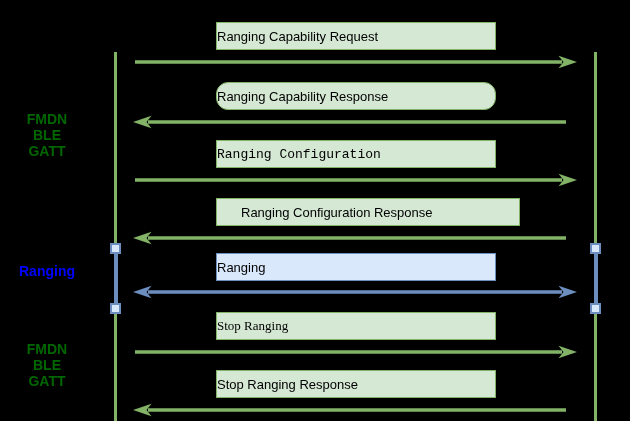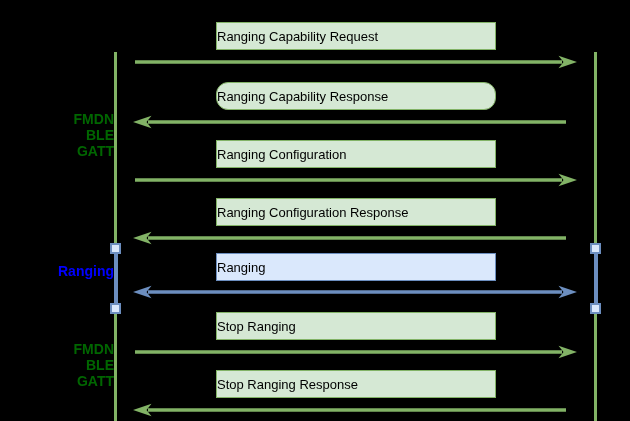--- a/index.html
+++ b/index.html
@@ -19,34 +19,34 @@
   .node.nl{left:110px;} .node.nr{left:590px;}
   .node.nt{top:243px;}  .node.nb{top:303px;}
   
   .msg-box{
     position:absolute;left:216px;width:278px;height:26px;
     display:flex;align-items:center;justify-content:flex-start;
     font-size:13px;color:var(--text,#000);text-align:center;
   }
   .msg-box.green{background:var(--green-fill,#d5e8d4);border:1px solid var(--green-stroke,#82b366);}
   .msg-box.blue{background:var(--blue-fill,#dae8fc);border:1px solid var(--blue-stroke,#6c8ebf);}
-  .b1{top:22px;} .b2{top:82px;border-radius:12px;} .b3{top:140px;} .b4{top:198px;}
-  .b5{top:253px;} .b6{top:312px;} .b7{top:370px;}
+  .b1{top:22px;} .b2{top:82px;border-radius:12px;} .b3{top:140px;font-family:Liberation Mono, monospace;} .b4{top:198px;padding-left:24px;}
+  .b5{top:253px;} .b6{top:312px;font-family:Liberation Serif, serif;} .b7{top:370px;}
   
   .arrow{position:absolute;left:132px;width:446px;height:16px;}
   .a1{top:54px;} .a2{top:114px;} .a3{top:172px;} .a4{top:230px;}
   .a5{top:284px;} .a6{top:344px;} .a7{top:402px;}
   .arrow line{stroke-width:3.5;}
   .arrow.green line{stroke:var(--green-stroke,#82b366);}
   .arrow.green .head{fill:var(--green-stroke,#82b366);}
   .arrow.blue line{stroke:var(--blue-stroke,#6c8ebf);}
   .arrow.blue .head{fill:var(--blue-stroke,#6c8ebf);}
   
   .side-label{
-    position:absolute;left:24px;width:90px;text-align:right;
+    position:absolute;left:2px;width:90px;text-align:center;
     font-size:14px;font-weight:bold;line-height:16px;
   }
   .side-label.pos-top{top:111px;}
   .side-label.pos-mid{top:263px;}
   .side-label.pos-bottom{top:341px;}
   .label-green{color:var(--label-green,#006600);}
   .label-blue{color:var(--label-blue,#0000ff);}
 </style>
 </head>
 <body>

